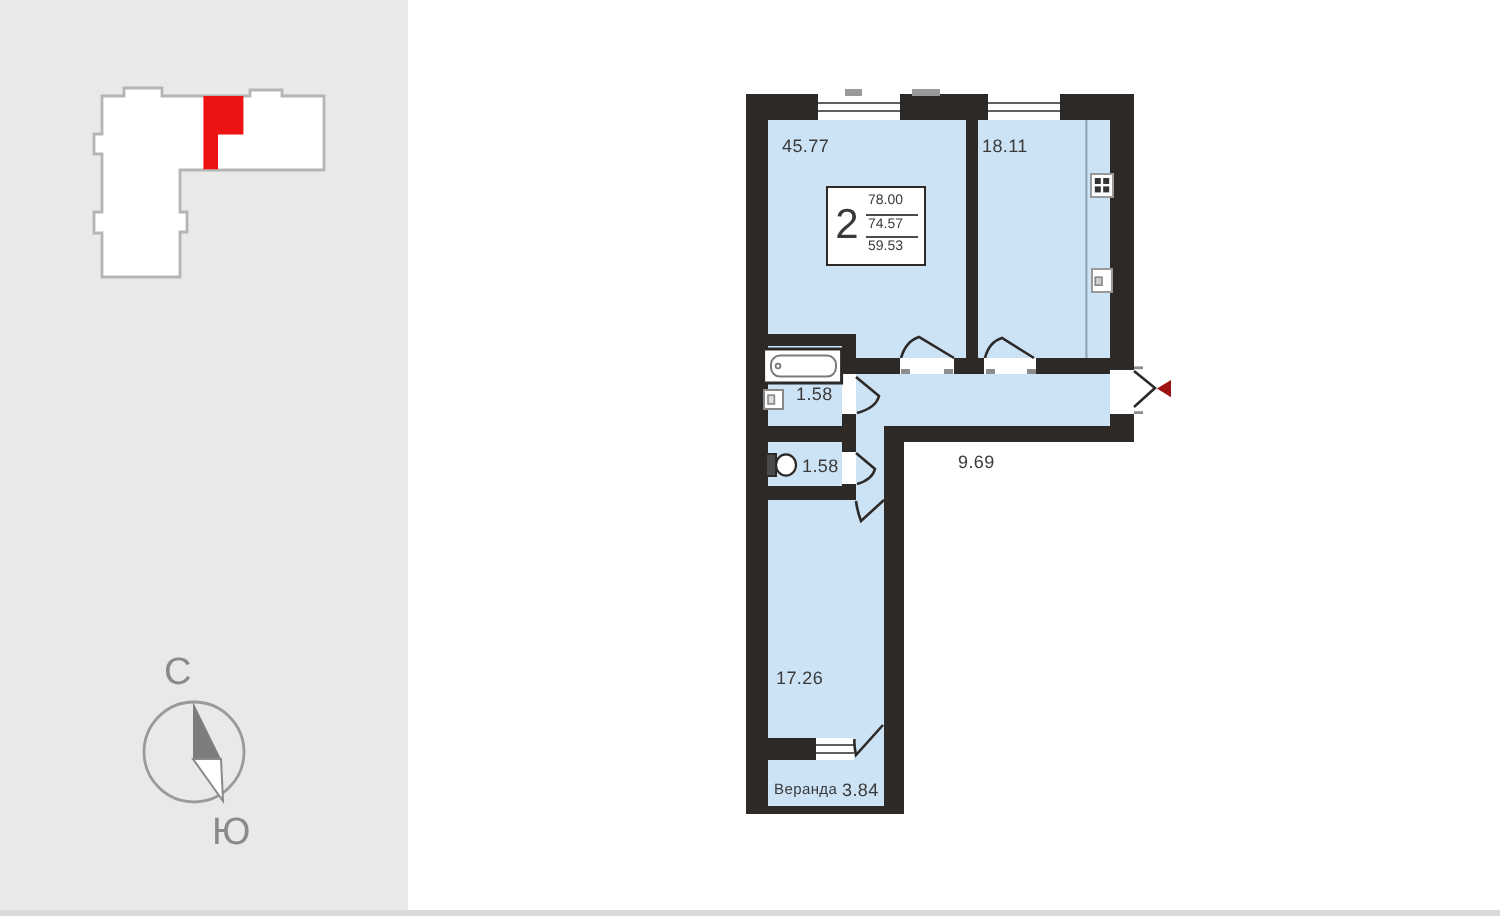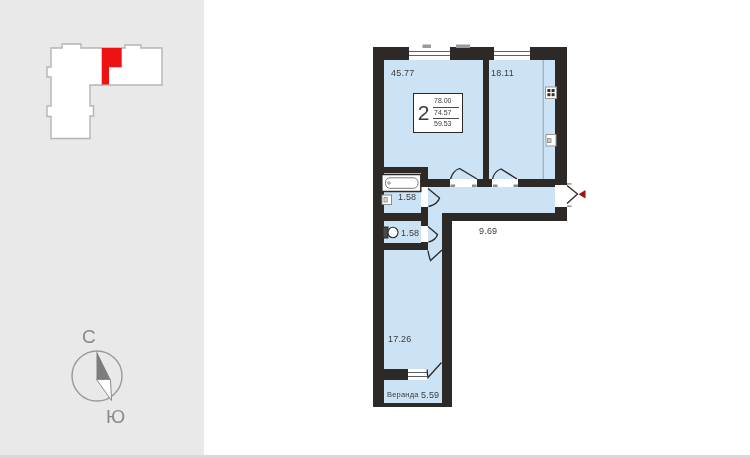--- a/index.html
+++ b/index.html
@@ -159,16 +159,16 @@
     </div>
   </div>
 
   <div class="lbl" style="left:391px;top:68px;">45.77</div>
   <div class="lbl" style="left:491px;top:68px;">18.11</div>
   <div class="lbl" style="left:479px;top:190px;margin-top:36px;">9.69</div>
   <div class="lbl" style="left:398px;top:192px;">1.58</div>
   <div class="lbl" style="left:401px;top:228px;">1.58</div>
   <div class="lbl" style="left:388px;top:334px;">17.26</div>
   <div class="lbl lbl-sm" style="left:387px;top:391px;">Веранда</div>
-  <div class="lbl" style="left:421px;top:390px;">5.59</div>
+  <div class="lbl" style="left:421px;top:390px;">3.84</div>
 
   <div class="bottom-strip"></div>
 </div>
 
 </body></html>

